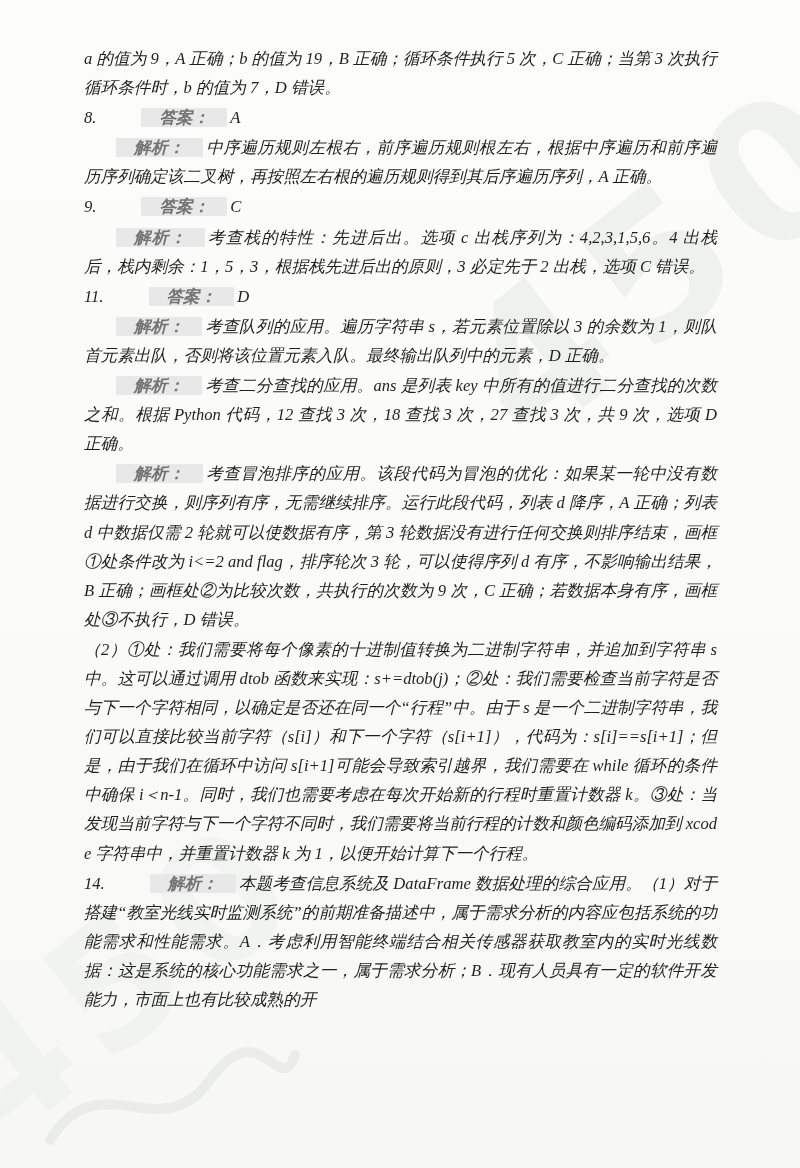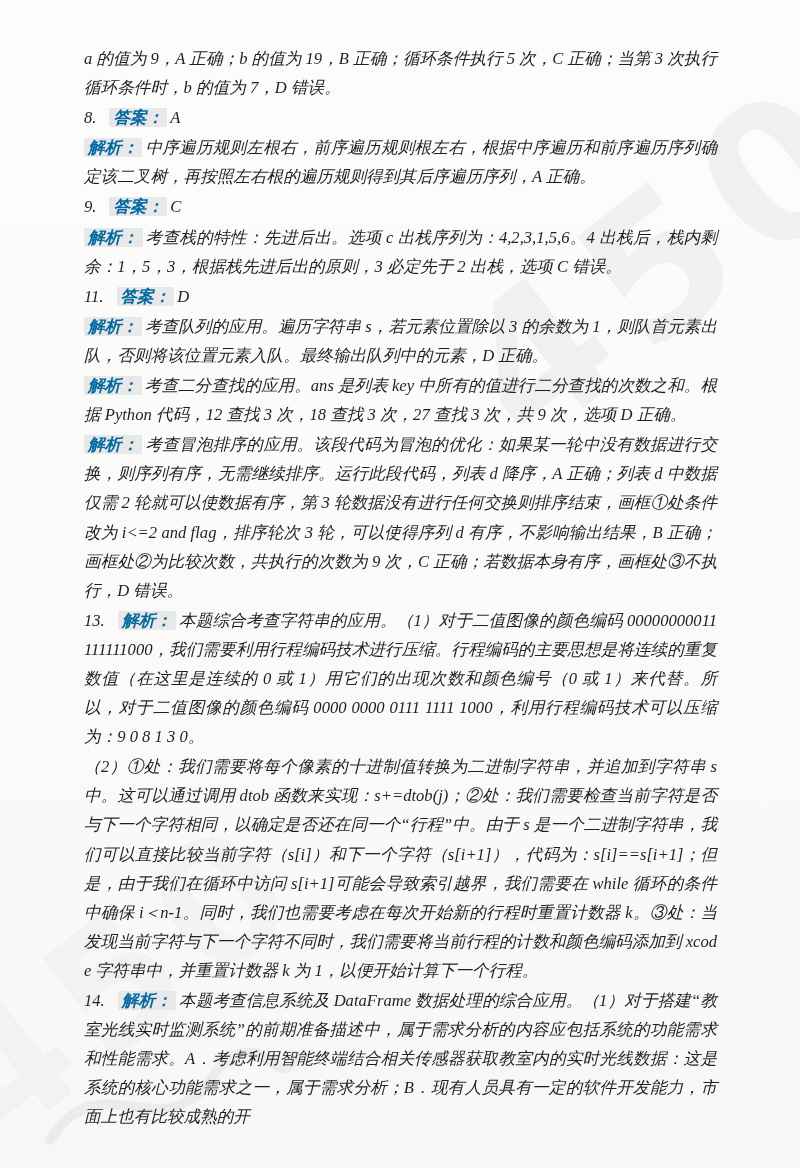--- a/index.html
+++ b/index.html
@@ -33,25 +33,26 @@
   .para {
     margin: 0 0 1px 0;
     font-style: italic;
   }
   .num {
     margin-right: 13px;
   }
   .label {
     font-family: "Liberation Sans", "DejaVu Sans", sans-serif;
     font-weight: bold;
-    color: #0369a1;
+    color: #737373;
     background: #e8e8e8;
-    padding: 0 4px;
+    padding: 0 18px;
     margin-right: 3px;
     border-radius: 1px;
+    margin-left: 32px;
   }
   .ans {
     letter-spacing: 0.5px;
   }
   .watermark {
     position: absolute;
     top: 150px;
     left: 440px;
     font-size: 190px;
     font-weight: bold;
@@ -109,20 +110,19 @@
     <p class="para"><span class="num">11.</span><span class="label">答案：</span><span class="ans">D</span></p>
 
     <p class="para"><span class="label">解析：</span><span class="text">考查队列的应用。遍历字符串 s，若元素位置除以 3 的余数为 1，则队首元素出队，否则将该位置元素入队。最终输出队列中的元素，D 正确。</span></p>
 
 
     <p class="para"><span class="label">解析：</span><span class="text">考查二分查找的应用。ans 是列表 key 中所有的值进行二分查找的次数之和。根据 Python 代码，12 查找 3 次，18 查找 3 次，27 查找 3 次，共 9 次，选项 D 正确。</span></p>
 
 
     <p class="para"><span class="label">解析：</span><span class="text">考查冒泡排序的应用。该段代码为冒泡的优化：如果某一轮中没有数据进行交换，则序列有序，无需继续排序。运行此段代码，列表 d 降序，A 正确；列表 d 中数据仅需 2 轮就可以使数据有序，第 3 轮数据没有进行任何交换则排序结束，画框①处条件改为 i&lt;=2 and flag，排序轮次 3 轮，可以使得序列 d 有序，不影响输出结果，B 正确；画框处②为比较次数，共执行的次数为 9 次，C 正确；若数据本身有序，画框处③不执行，D 错误。</span></p>
 
-    <p class="para"><span class="num">13.</span><span class="label">解析：</span><span class="text">本题综合考查字符串的应用。（1）对于二值图像的颜色编码 00000000011111111000，我们需要利用行程编码技术进行压缩。行程编码的主要思想是将连续的重复数值（在这里是连续的 0 或 1）用它们的出现次数和颜色编号（0 或 1）来代替。所以，对于二值图像的颜色编码 0000 0000 0111 1111 1000，利用行程编码技术可以压缩为：9 0 8 1 3 0。</span></p>
 
     <p class="para"><span class="text">（2）①处：我们需要将每个像素的十进制值转换为二进制字符串，并追加到字符串 s 中。这可以通过调用 dtob 函数来实现：s+=dtob(j)；②处：我们需要检查当前字符是否与下一个字符相同，以确定是否还在同一个“行程”中。由于 s 是一个二进制字符串，我们可以直接比较当前字符（s[i]）和下一个字符（s[i+1]），代码为：s[i]==s[i+1]；但是，由于我们在循环中访问 s[i+1]可能会导致索引越界，我们需要在 while 循环的条件中确保 i＜n-1。同时，我们也需要考虑在每次开始新的行程时重置计数器 k。③处：当发现当前字符与下一个字符不同时，我们需要将当前行程的计数和颜色编码添加到 xcode 字符串中，并重置计数器 k 为 1，以便开始计算下一个行程。</span></p>
 
     <p class="para"><span class="num">14.</span><span class="label">解析：</span><span class="text">本题考查信息系统及 DataFrame 数据处理的综合应用。（1）对于搭建“教室光线实时监测系统”的前期准备描述中，属于需求分析的内容应包括系统的功能需求和性能需求。A．考虑利用智能终端结合相关传感器获取教室内的实时光线数据：这是系统的核心功能需求之一，属于需求分析；B．现有人员具有一定的软件开发能力，市面上也有比较成熟的开</span></p>
 
   </div>
 </div>
 
 </body></html>

